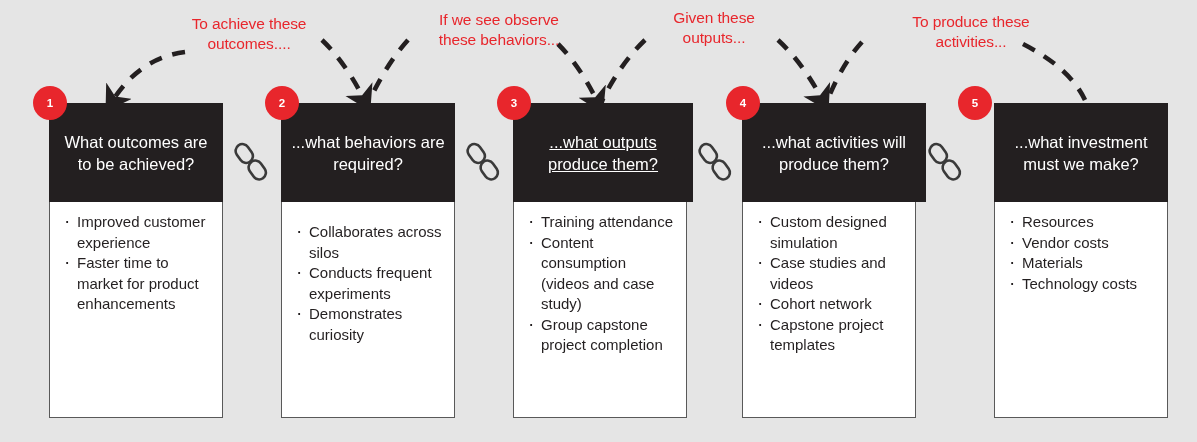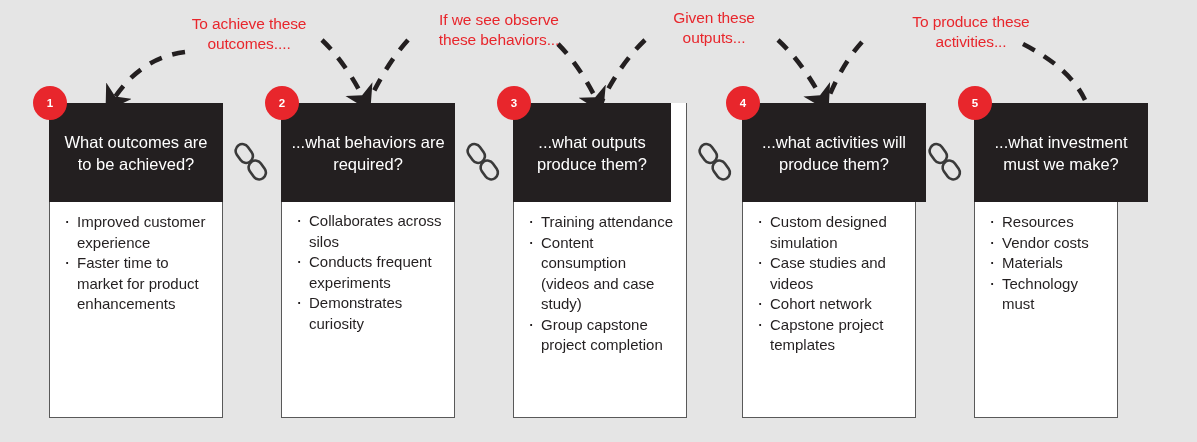--- a/index.html
+++ b/index.html
@@ -179,41 +179,41 @@
         <rect x="16.5" y="21" width="13.5" height="20" rx="6.7" transform="rotate(-35 23.25 31)"></rect>
       </g>
     </svg>
   </div>
 
   <div class="badge" style="left:265px; top:86px;">2</div>
   <div class="card" style="left:281px; top:103px; width:174px; height:315px;">
     <div class="card-head" style="width:174px; height:99px;">
       <span>...what behaviors are required?</span>
     </div>
-    <div class="card-body" style="top:98px; bottom:0;">
+    <div class="card-body" style="top:109px; bottom:0;">
       <ul class="blist">
         <li>Collaborates across silos</li>
         <li>Conducts frequent experiments</li>
         <li>Demonstrates curiosity</li>
       </ul>
     </div>
   </div>
 
   <div class="chain" style="left:466px; top:139px;">
     <svg viewBox="0 0 34 48" width="34" height="48" xmlns="http://www.w3.org/2000/svg">
       <g stroke="#3a3a3a" stroke-width="2.6" fill="none">
         <rect x="3.5" y="4.5" width="13.5" height="20" rx="6.7" transform="rotate(-35 10.25 14.5)"></rect>
         <rect x="16.5" y="21" width="13.5" height="20" rx="6.7" transform="rotate(-35 23.25 31)"></rect>
       </g>
     </svg>
   </div>
 
   <div class="badge" style="left:497px; top:86px;">3</div>
   <div class="card" style="left:513px; top:103px; width:174px; height:315px;">
-    <div class="card-head" style="width:158px; height:99px;">
+    <div class="card-head" style="width:180px; height:99px;text-decoration:underline;">
       <span>...what outputs produce them?</span>
     </div>
     <div class="card-body" style="top:99px; bottom:16px;">
       <ul class="blist">
         <li>Training attendance</li>
         <li>Content consumption (videos and case study)</li>
         <li>Group capstone project completion</li>
       </ul>
     </div>
   </div>
@@ -245,27 +245,27 @@
   <div class="chain" style="left:928px; top:139px;">
     <svg viewBox="0 0 34 48" width="34" height="48" xmlns="http://www.w3.org/2000/svg">
       <g stroke="#3a3a3a" stroke-width="2.6" fill="none">
         <rect x="3.5" y="4.5" width="13.5" height="20" rx="6.7" transform="rotate(-35 10.25 14.5)"></rect>
         <rect x="16.5" y="21" width="13.5" height="20" rx="6.7" transform="rotate(-35 23.25 31)"></rect>
       </g>
     </svg>
   </div>
 
   <div class="badge" style="left:958px; top:86px;">5</div>
-  <div class="card" style="left:974px; top:103px; width:144px; height:315px;">
+  <div class="card" style="left:994px; top:103px; width:174px; height:315px;">
     <div class="card-head" style="width:174px; height:99px;">
       <span>...what investment must we make?</span>
     </div>
     <div class="card-body" style="top:99px; bottom:0;">
       <ul class="blist">
         <li>Resources</li>
         <li>Vendor costs</li>
         <li>Materials</li>
-        <li>Technology must</li>
+        <li>Technology costs</li>
       </ul>
     </div>
   </div>
 
 </div>
 
 </body></html>

